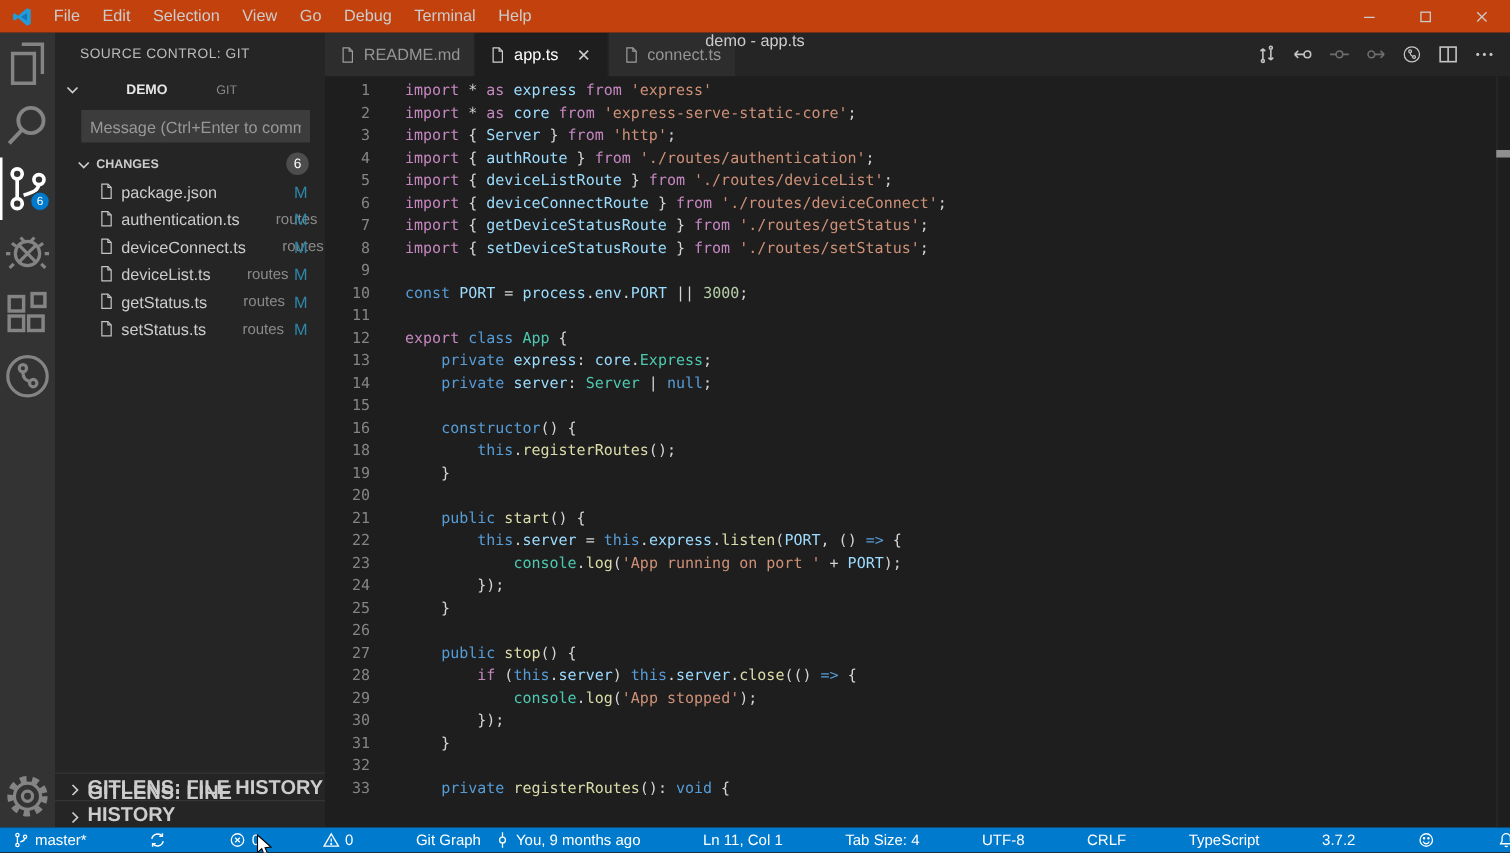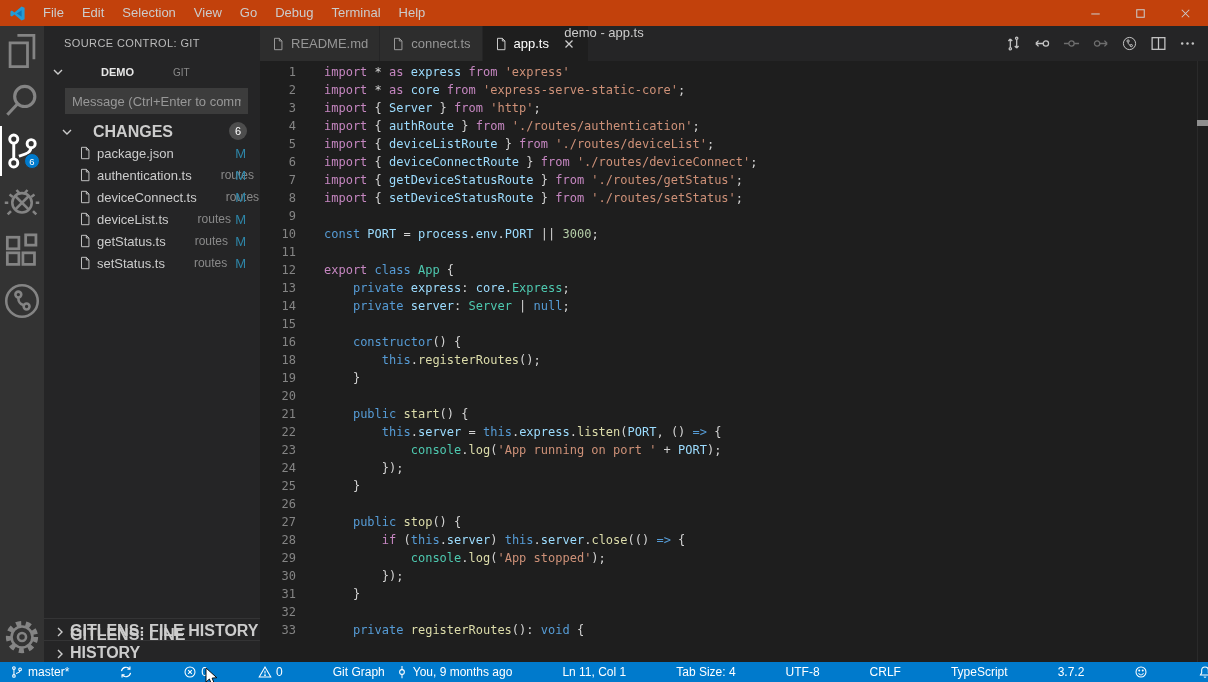--- a/index.html
+++ b/index.html
@@ -31,21 +31,21 @@
   .repo-row{height:22px;display:flex;align-items:center;padding-left:6px;flex-shrink:0;gap:33px;}
   .icon{display:inline-flex;align-items:center;justify-content:center;}
   .icon svg{width:100%;height:100%;}
   .repo-chevron{width:16px;height:16px;color:#cccccc;}
   .repo-name{font-size:11px;font-weight:bold;color:#e7e7e7;margin-left:2px;}
   .repo-scm{font-size:10px;color:#8a8a8a;margin-left:6px;}
   .commit-input{margin:5px 12px 7px 21px;width:183px;height:26px;background:#3c3c3c;border:none;outline:none;color:#cccccc;font-size:13px;padding:0 7px;font-family:"Liberation Sans",sans-serif;flex-shrink:0;}
   .commit-input::placeholder{color:#989898;}
   .changes-row{height:21px;display:flex;align-items:center;padding-left:15px;position:relative;flex-shrink:0;}
   .changes-chevron{width:16px;height:16px;color:#cccccc;}
-  .changes-label{font-size:16px;font-weight:bold;color:#cccccc;margin-left:18px;}
+  .changes-label{font-size:10px;font-weight:bold;color:#cccccc;margin-left:2px;}
   .changes-badge{position:absolute;right:13px;top:1px;min-width:18px;height:18px;border-radius:9px;background:var(--badge_bg);color:#ffffff;font-size:11px;display:flex;align-items:center;justify-content:center;padding:0 4px;}
   .scm-file{height:22px;display:flex;align-items:center;padding-left:34px;position:relative;flex-shrink:0;}
   .file-icon{width:14px;height:14px;color:#c5c5c5;margin-right:5px;flex-shrink:0;}
   .fname{font-size:13px;color:#cccccc;white-space:nowrap;}
   .ffolder{font-size:12px;color:#8a8a8a;margin-left:8px;white-space:nowrap;padding-left:21px;}
   .fstatus{position:absolute;right:14px;font-size:13px;color:var(--status_modified);}
   .sidebar-spacer{flex:1;}
   .gitlens-row{height:22px;display:flex;align-items:flex-end;padding-left:8px;border-top:1px solid rgba(255,255,255,0.07);font-size:16px;font-weight:bold;color:#cccccc;flex-shrink:0;}
   .gl-chevron{width:16px;height:16px;color:#cccccc;margin-right:2px;}
 
@@ -313,42 +313,42 @@
   <div id="tabs" style="display:flex;">
       <div class="tab">
         <span class="icon file-icon">
           <svg viewBox="0 0 16 16" fill="none" stroke="currentColor" stroke-width="1.1">
             <path d="M4 1.5h5.5l3 3v10H4z"></path>
             <path d="M9.5 1.5v3h3"></path>
           </svg>
         </span>
         <span>README.md</span>
       </div>
-      <div class="tab">
-        <span class="icon file-icon">
-          <svg viewBox="0 0 16 16" fill="none" stroke="currentColor" stroke-width="1.1">
-            <path d="M4 1.5h5.5l3 3v10H4z"></path>
-            <path d="M9.5 1.5v3h3"></path>
-          </svg>
-        </span>
-        <span>connect.ts</span>
-      </div>
       <div class="tab active">
         <span class="icon file-icon">
           <svg viewBox="0 0 16 16" fill="none" stroke="currentColor" stroke-width="1.1">
             <path d="M4 1.5h5.5l3 3v10H4z"></path>
             <path d="M9.5 1.5v3h3"></path>
           </svg>
         </span>
         <span>app.ts</span>
         <span class="icon tab-close">
           <svg viewBox="0 0 16 16" fill="none" stroke="currentColor" stroke-width="1.3">
             <path d="M4.5 4.5l7 7M11.5 4.5l-7 7"></path>
           </svg>
         </span>
+      </div>
+      <div class="tab">
+        <span class="icon file-icon">
+          <svg viewBox="0 0 16 16" fill="none" stroke="currentColor" stroke-width="1.1">
+            <path d="M4 1.5h5.5l3 3v10H4z"></path>
+            <path d="M9.5 1.5v3h3"></path>
+          </svg>
+        </span>
+        <span>connect.ts</span>
       </div>
     </div>
   <div class="editor-actions" id="editor-actions">
       <span class="ea">
         <svg viewBox="0 0 16 16" fill="none" stroke="currentColor" stroke-width="1.2">
           <path d="M5 11.5V3.8M5 3.8L3.2 5.6M5 3.8l1.8 1.8"></path>
           <circle cx="5" cy="13" r="1.1"></circle>
           <path d="M11 4.5v7.7M11 12.2l-1.8-1.8M11 12.2l1.8-1.8"></path>
           <circle cx="11" cy="3" r="1.1"></circle>
         </svg>

